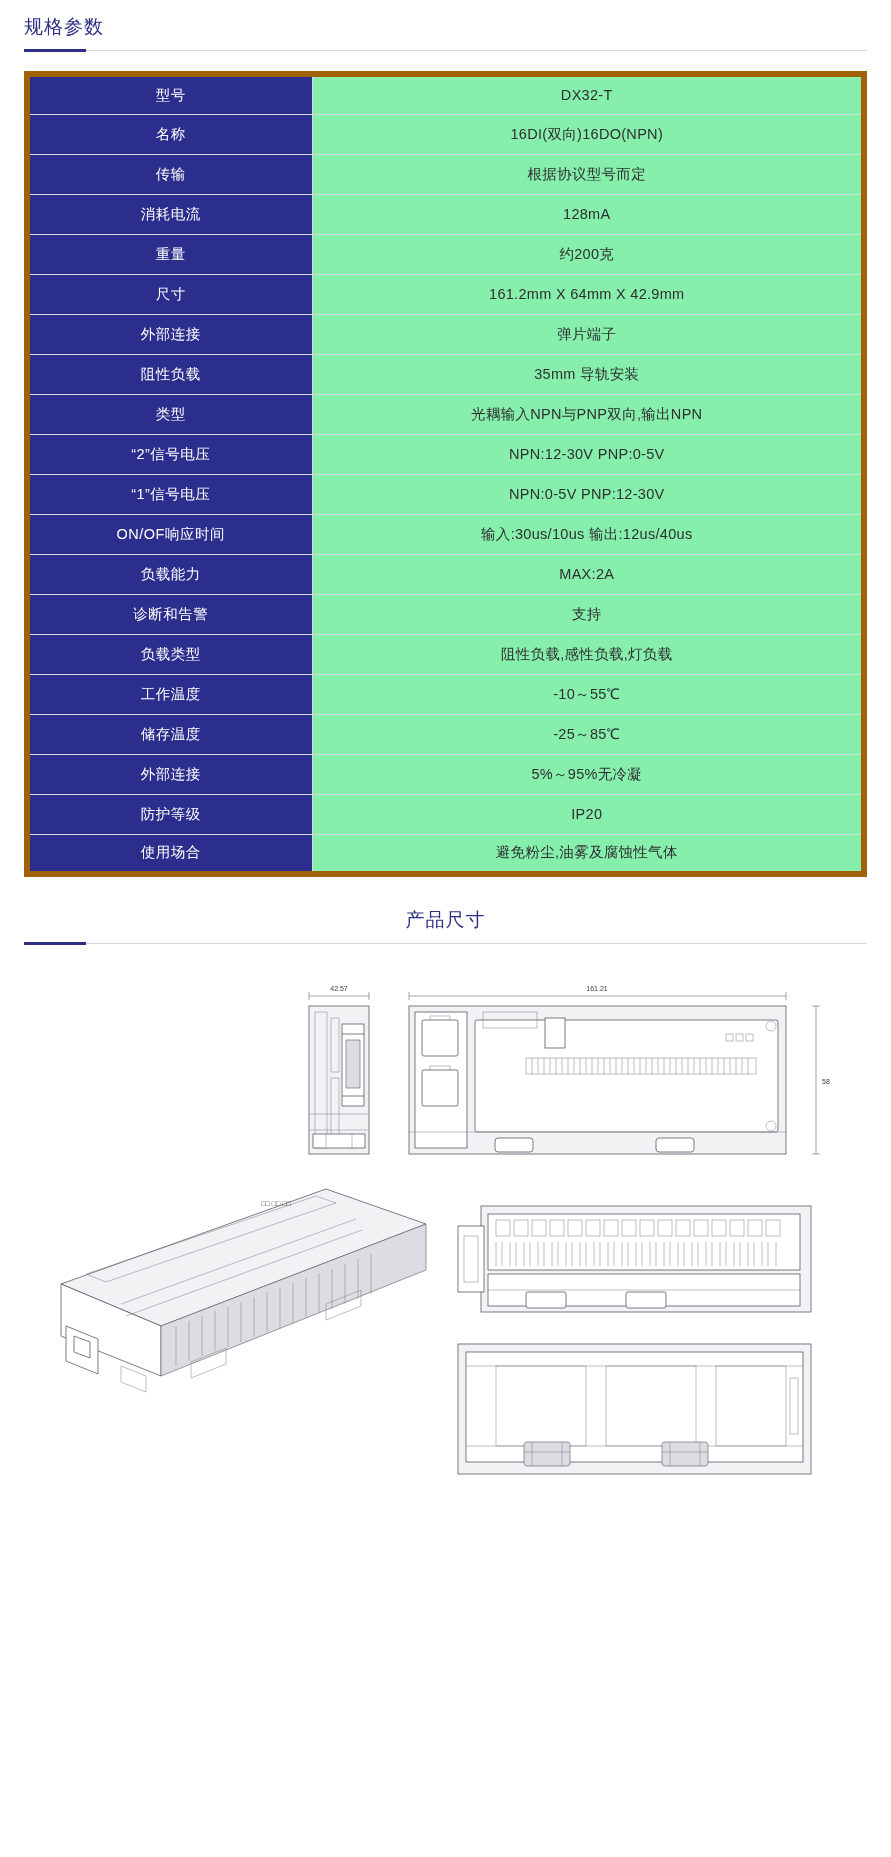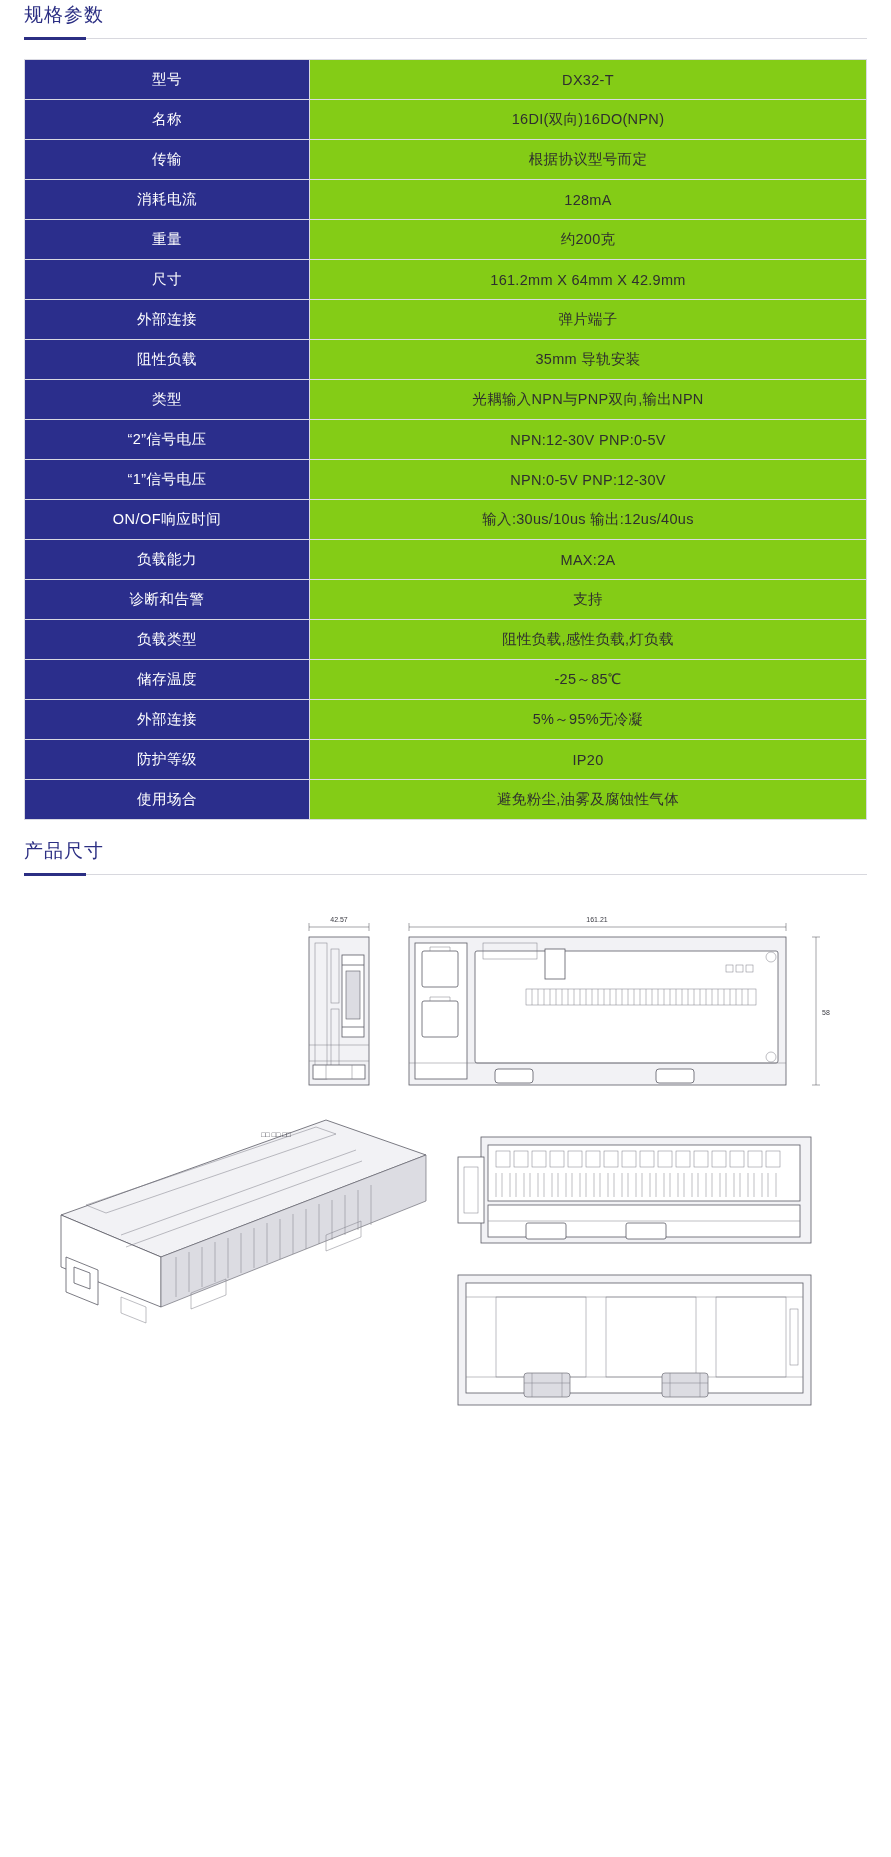--- a/index.html
+++ b/index.html
@@ -13,21 +13,21 @@
     min-height: 1857px;
     font-family: "Liberation Sans", sans-serif;
     color: #333;
   }
   .page {
     width: 891px;
     padding: 0 24px;
   }
   
   .section-head {
-    padding-top: 2px;
+    padding-top: 14px;
     margin-bottom: 12px;
   }
   .section-title {
     font-size: 19px;
     color: #2b2e83;
     letter-spacing: 1px;
     padding: 0 0 10px 0;
     font-weight: normal;
     margin: 0;
   }
@@ -43,45 +43,46 @@
     left: 0;
     top: -1px;
     width: 62px;
     height: 3px;
     background: #2b2e83;
   }
   
   .spec-table {
     width: 100%;
     border-collapse: collapse;
-    border: 1px solid #a16207;
+    border: 6px solid #a16207;
     table-layout: fixed;
   }
   .spec-table tr { height: 40px; }
   .spec-table td {
     border: 1px solid #d9d9e2;
     font-size: 14.5px;
     text-align: center;
     vertical-align: middle;
     padding: 6px 4px;
   }
   .spec-table td.k {
     width: 285px;
     background: #2b2e8c;
     color: #ffffff;
     letter-spacing: 0.5px;
   }
   .spec-table td.v {
-    background: #84cc16;
+    background: #86efac;
     color: #2f2f2f;
     letter-spacing: 0.3px;
   }
   
   .dim-wrap {
     margin-top: 16px;
+    text-align: center;
   }
   .drawing-area {
     width: 100%;
     background: #ffffff;
     padding: 10px 0 24px 0;
   }
   svg.tech { display: block; margin: 0 auto; }
   .ln { fill: none; stroke: #5b5b64; stroke-width: 0.8; }
   .ln-thin { fill: none; stroke: #7c7c86; stroke-width: 0.5; }
   .ln-dim { fill: none; stroke: #4a4a52; stroke-width: 0.5; }
@@ -154,20 +155,24 @@
         <td class="k">负载能力</td>
         <td class="v">MAX:2A</td>
       </tr>
       <tr>
         <td class="k">诊断和告警</td>
         <td class="v">支持</td>
       </tr>
       <tr>
         <td class="k">负载类型</td>
         <td class="v">阻性负载,感性负载,灯负载</td>
+      </tr>
+      <tr>
+        <td class="k">工作温度</td>
+        <td class="v">-10～55℃</td>
       </tr>
       <tr>
         <td class="k">储存温度</td>
         <td class="v">-25～85℃</td>
       </tr>
       <tr>
         <td class="k">外部连接</td>
         <td class="v">5%～95%无冷凝</td>
       </tr>
       <tr>

